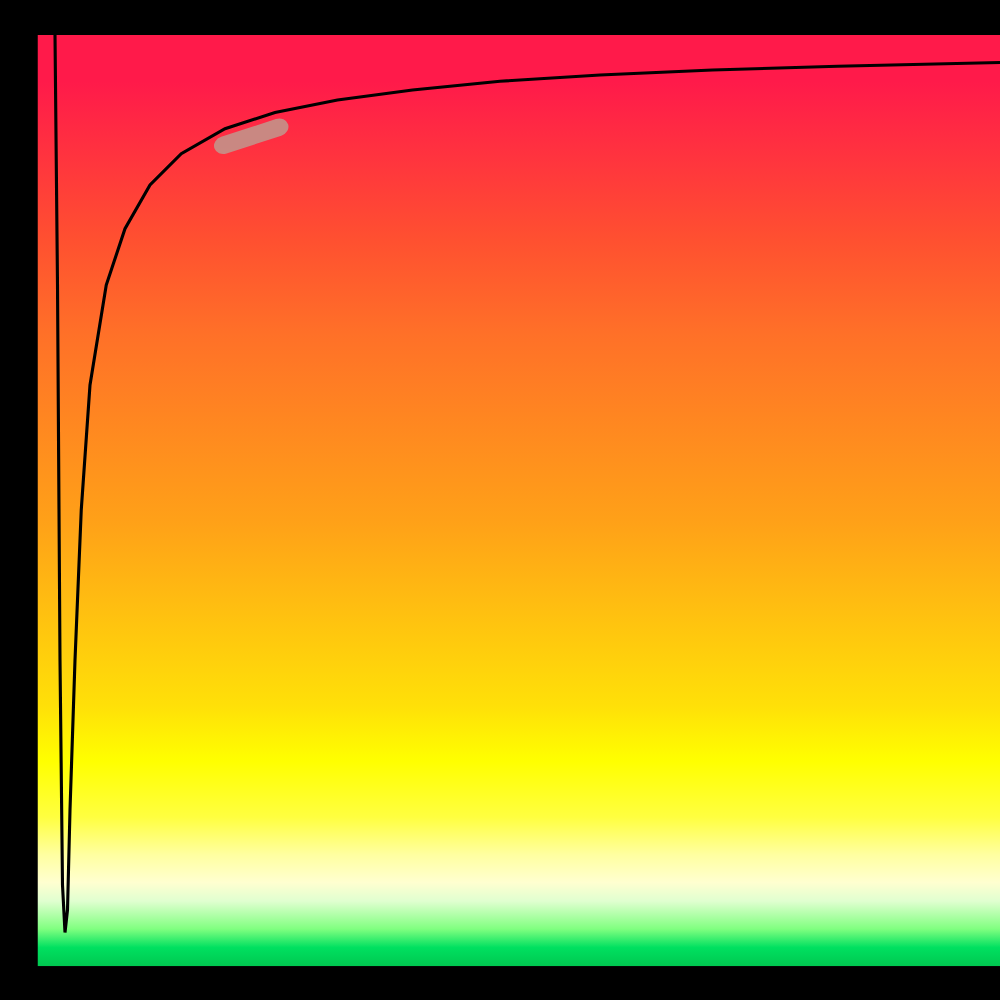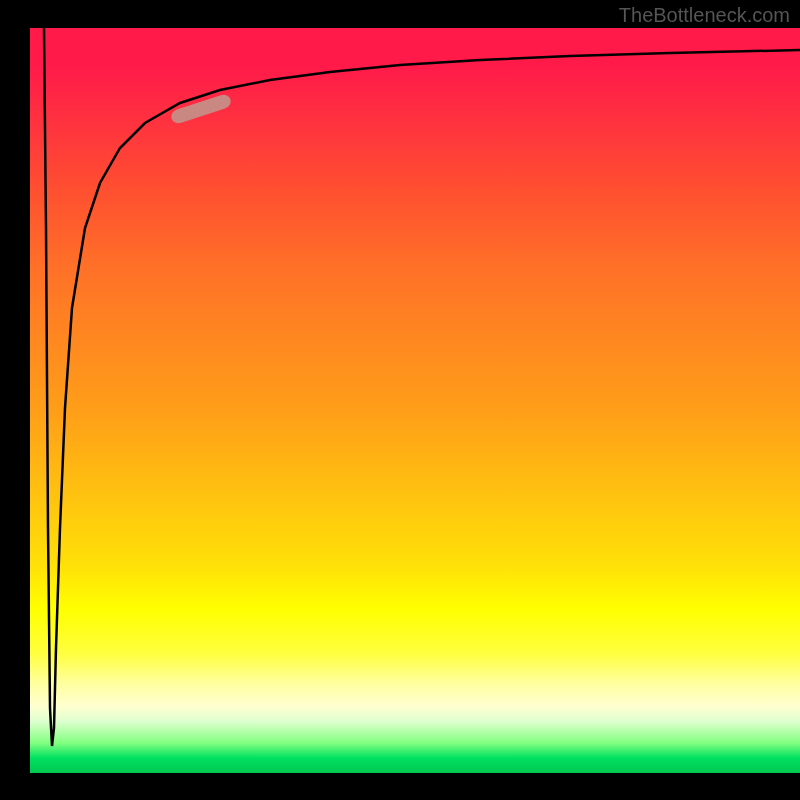--- a/index.html
+++ b/index.html
@@ -66,21 +66,20 @@
       top: 0;
       width: 100%;
       height: 100%;
       z-index: 5;
     }
   </style>
 </head>
 <body>
 
 <div class="chart-container">
-  <div class="watermark">TheBottleneck.com</div>
 
   <div class="plot-area">
     <div class="gradient-bg"></div>
 
     <svg class="curve-svg" viewBox="0 0 770 745" preserveAspectRatio="none">
       <path d="M 14,0 
                L 16,200
                L 18,500
                L 20,680
                L 22,718

